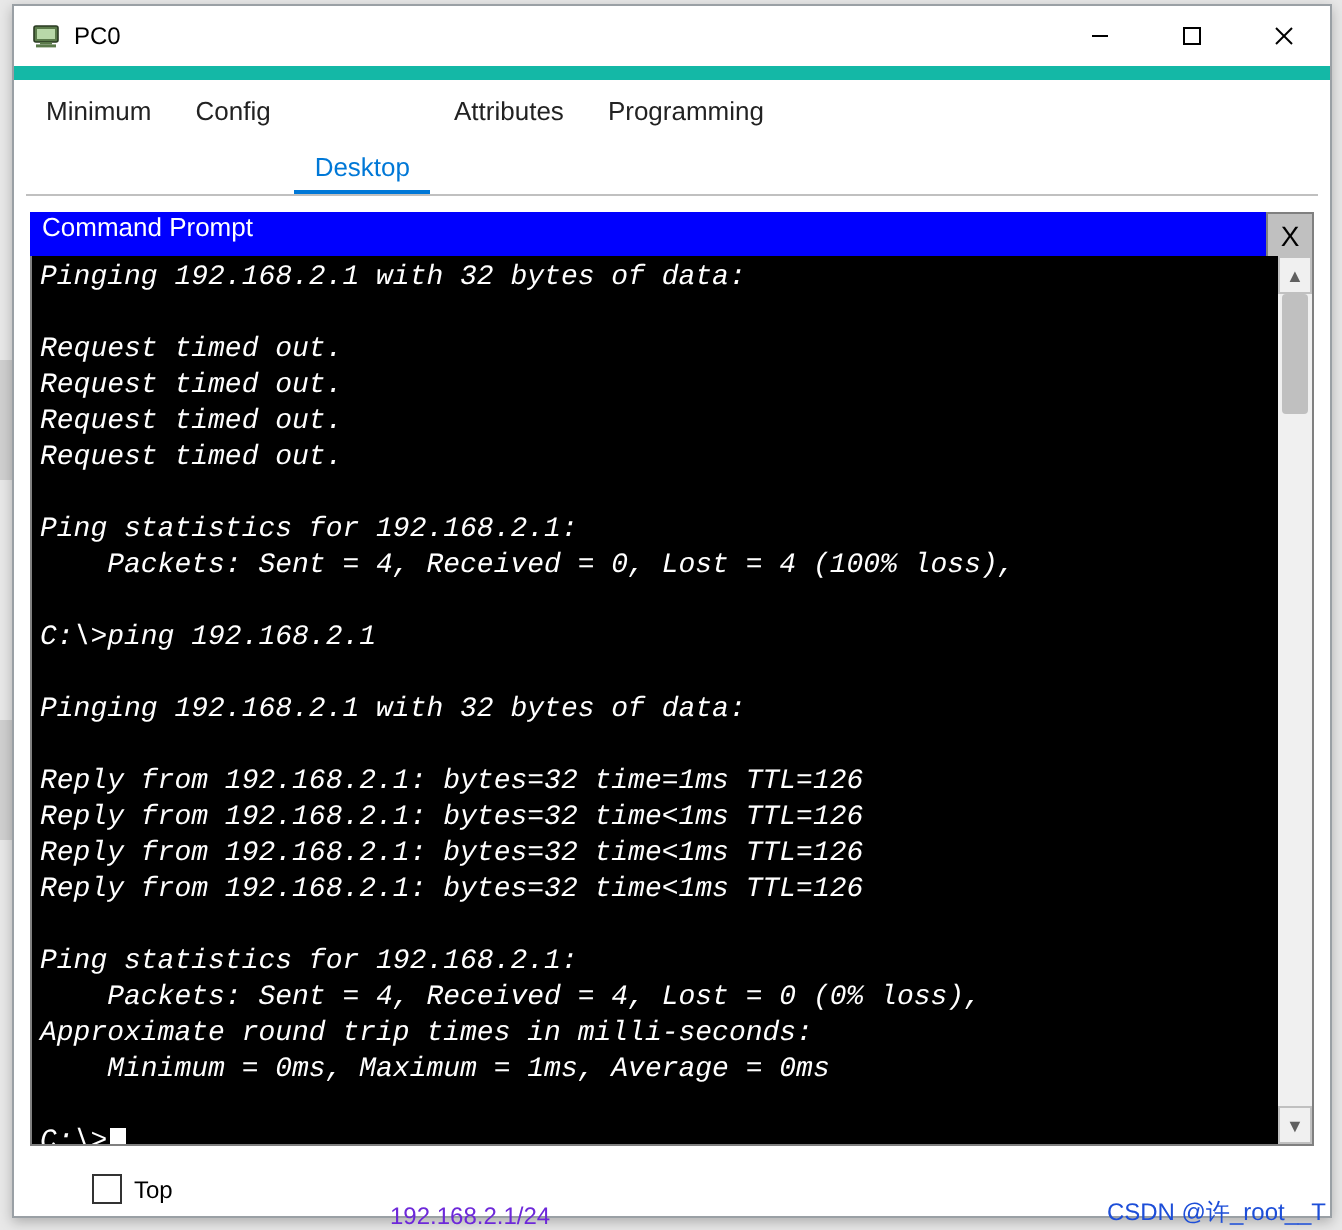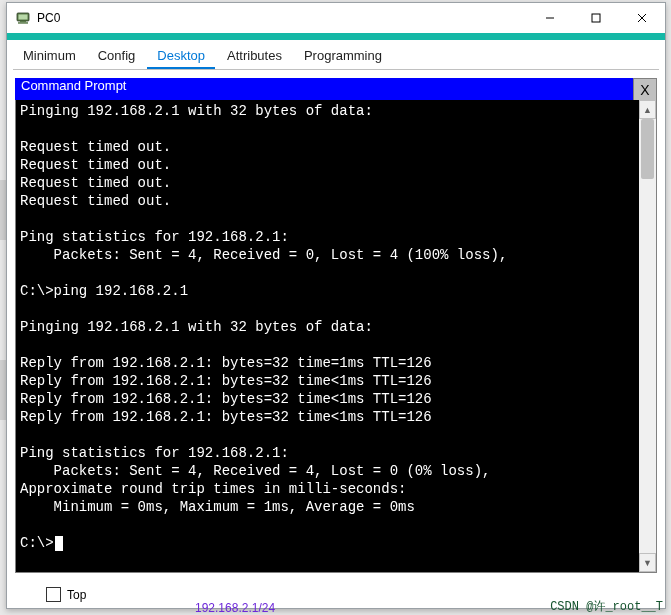--- a/index.html
+++ b/index.html
@@ -66,20 +66,21 @@
   .tab {
     padding: 4px 10px 4px 10px;
     font-size: 13px;
     color: #222;
     border-bottom: 2px solid transparent;
     margin-right: 2px;
   }
   .tab.active {
     color: #0078d7;
     border-bottom: 2px solid #0078d7;
+    margin-top: 28px;
   }
   .tab-separator {
     height: 1px;
     background: #c0c0c0;
     margin: 0 6px 8px 6px;
   }
   .content-area {
     flex: 1;
     padding: 0 8px 8px 8px;
     display: flex;
@@ -119,20 +120,21 @@
   .terminal {
     flex: 1;
     background: #000;
     color: #fff;
     font-family: "Courier New", monospace;
     font-size: 14px;
     line-height: 18px;
     white-space: pre;
     padding: 2px 4px;
     overflow: hidden;
+    font-style: italic;
   }
   .terminal .cursor {
     display: inline-block;
     width: 8px;
     height: 15px;
     background: #fff;
     vertical-align: text-bottom;
     margin-left: 1px;
   }
   .term-scrollbar {
@@ -165,22 +167,22 @@
     border: 1px solid #333;
     background: #fff;
     margin-right: 6px;
   }
   .chk-label { font-size: 12px; color: #000; }
   .footer-label {
     position: absolute;
     right: 8px;
     bottom: 0px;
     font-size: 12px;
-    color: #14532d;
-    font-family: Liberation Mono, monospace;
+    color: #1d4ed8;
+    font-family: Liberation Sans, sans-serif;
   }
   .bg-ip {
     position: absolute;
     left: 195px;
     bottom: 0px;
     font-size: 12px;
     color: #6d28d9;
   }
   
   .bg-deco {

